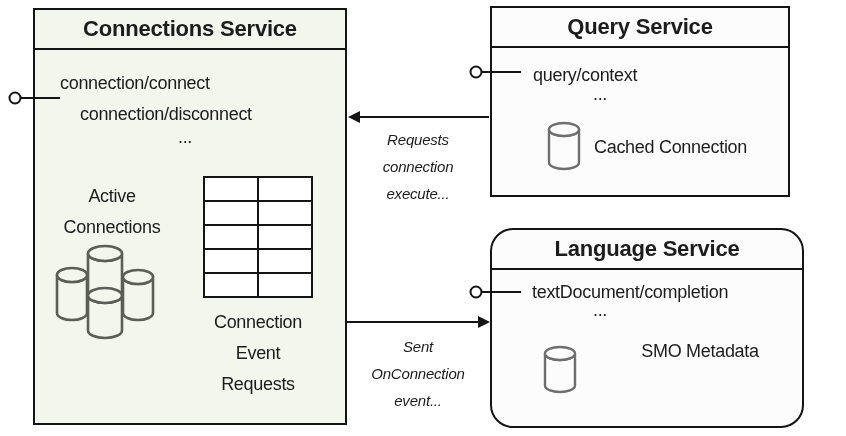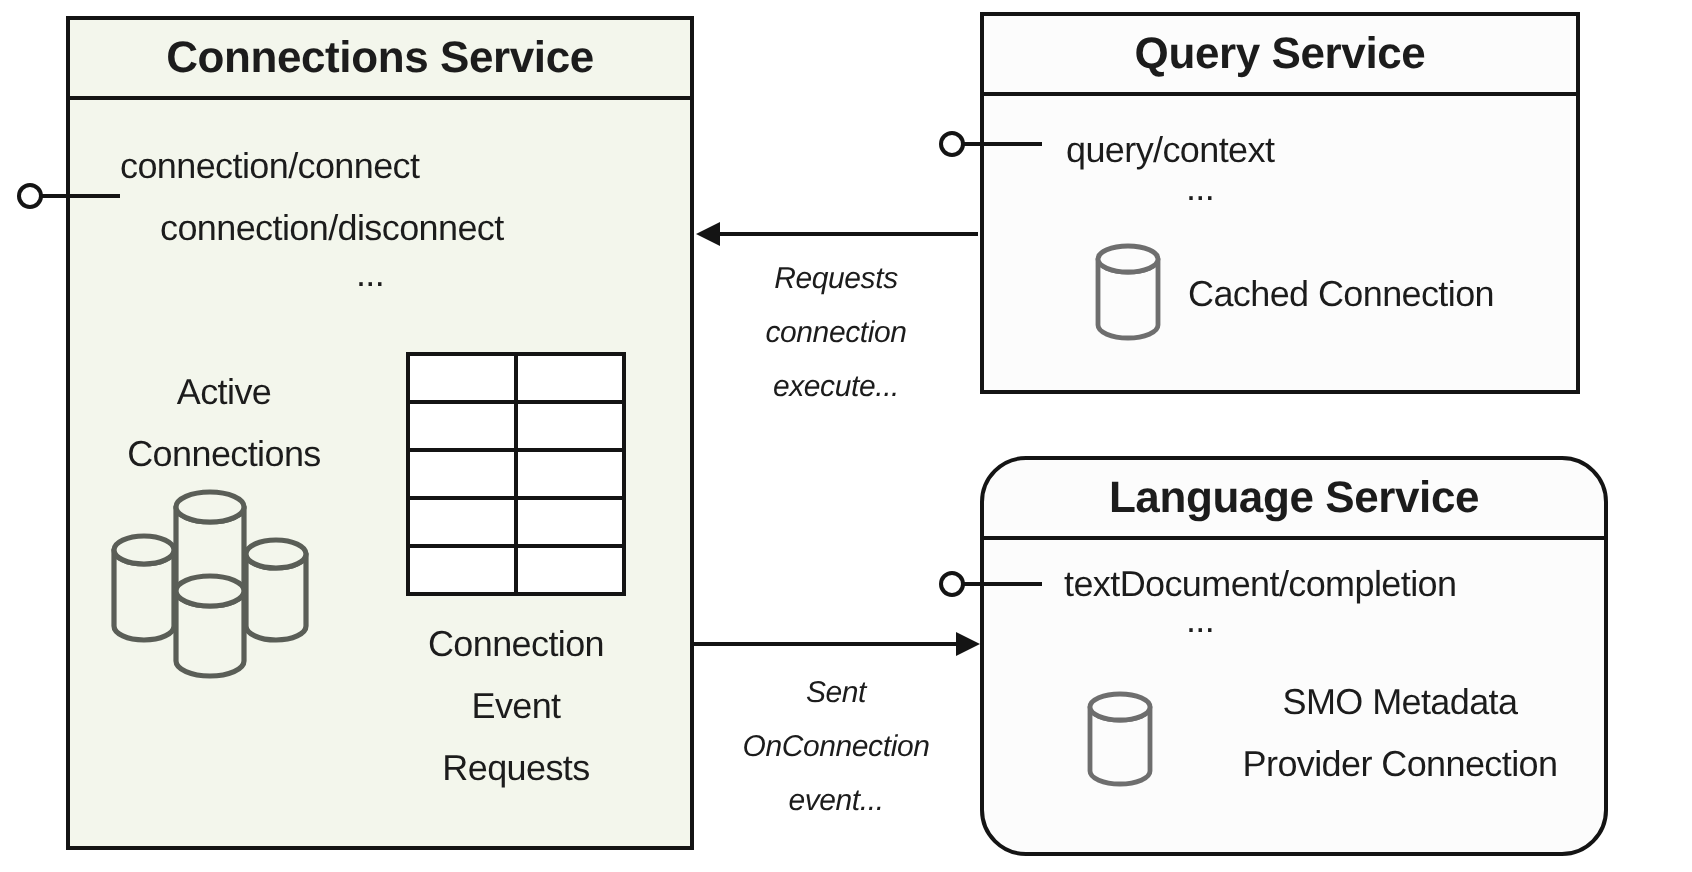--- a/index.html
+++ b/index.html
@@ -77,21 +77,20 @@
   </div>
 
   <div class="t" style="left:533px;top:62px;">query/context</div>
   <div class="t center" style="left:560px;top:81px;width:80px;">...</div>
   <div class="t" style="left:594px;top:134px;">Cached Connection</div>
 
   <div class="t" style="left:532px;top:279px;">textDocument/completion</div>
   <div class="t center" style="left:560px;top:297px;width:80px;">...</div>
   <div class="t center multi" style="left:585px;top:336px;width:230px;">
     <span style="display:block">SMO Metadata</span>
-    <span style="display:block">Provider Connection</span>
   </div>
 
   <div class="t center lbl" style="left:348px;top:126px;width:140px;">
     <span style="display:block">Requests</span>
     <span style="display:block">connection</span>
     <span style="display:block">execute...</span>
   </div>
   <div class="t center lbl" style="left:348px;top:333px;width:140px;">
     <span style="display:block">Sent</span>
     <span style="display:block">OnConnection</span>

